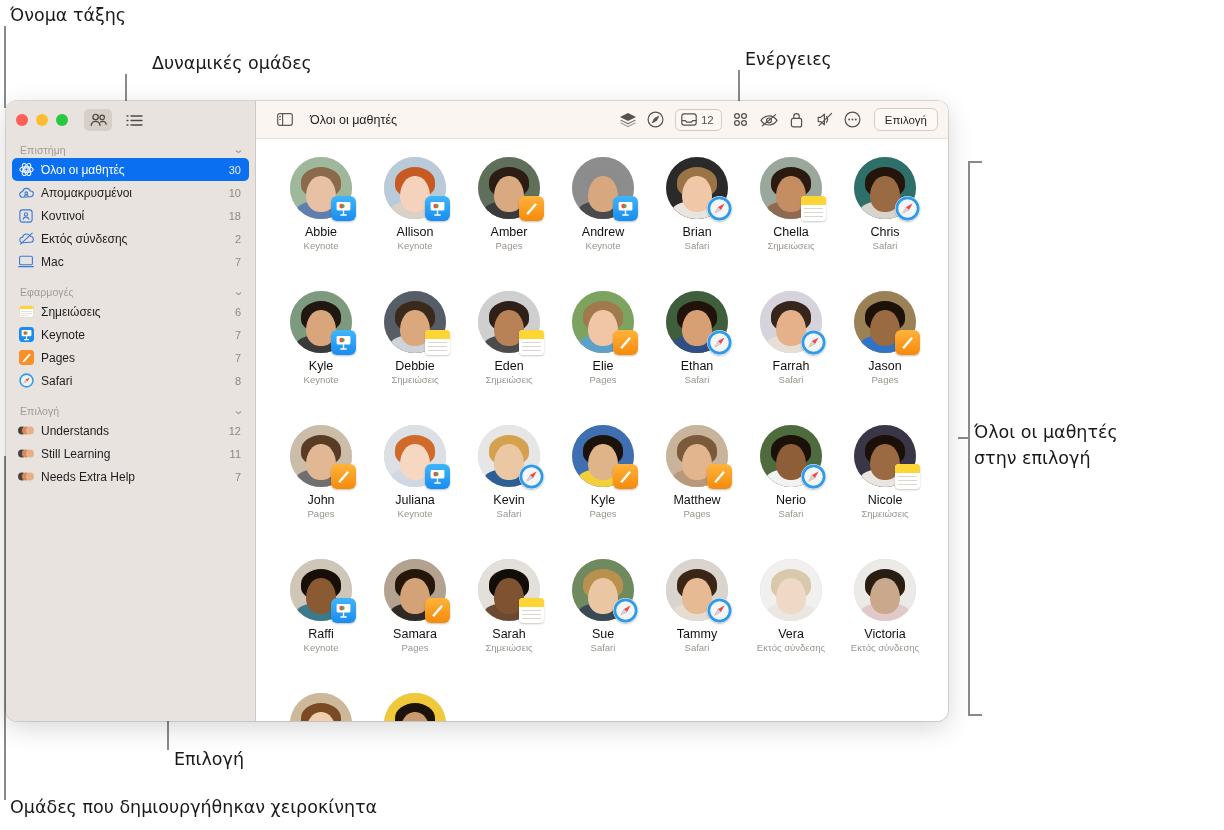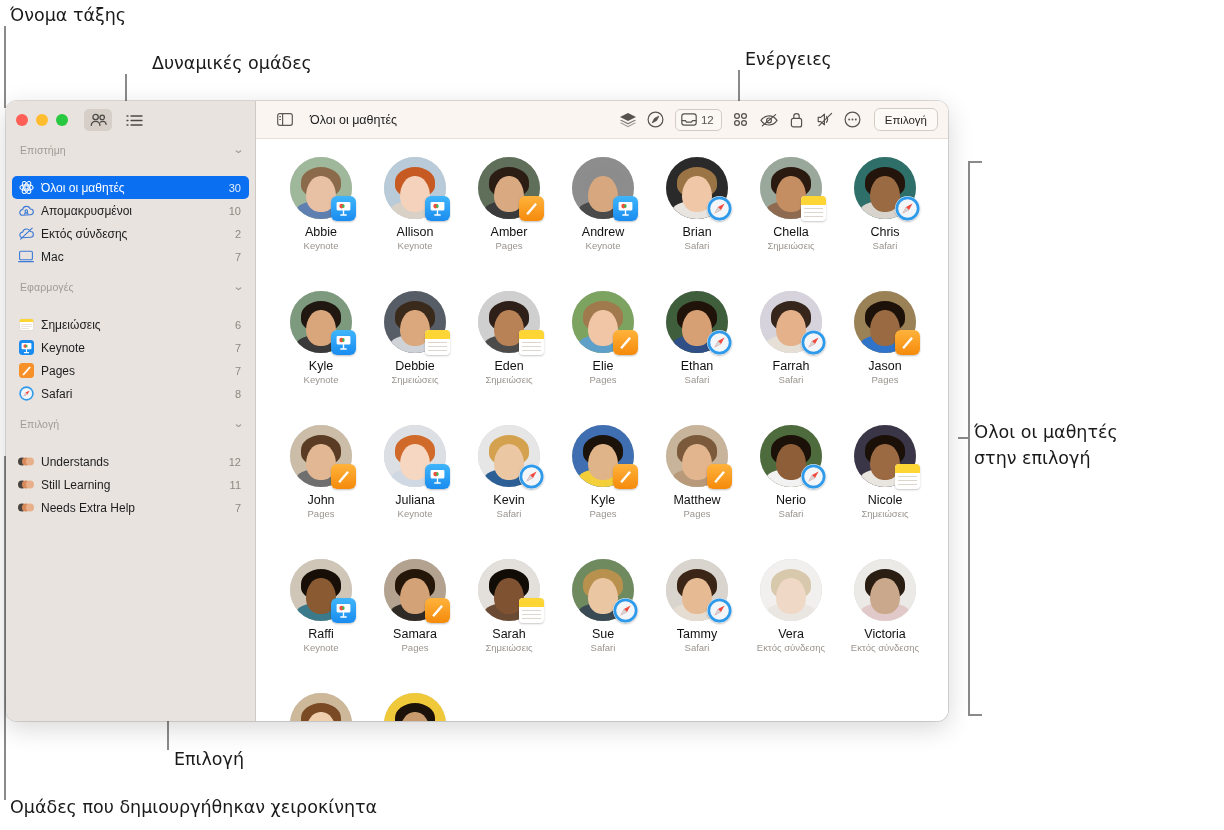--- a/index.html
+++ b/index.html
@@ -71,21 +71,21 @@
   }
   .seg-btn.active { background: #d5cfc8; }
 
   .sb-scroll {
     flex: 1 1 auto;
     overflow: hidden;
     padding-top: 2px;
   }
   .sec-header {
     display: flex; 
-    padding: 3px 12px 20px 14px;
+    padding: 3px 12px 2px 14px;
     font-size: 10.5px;
     color: #a19b95;
     letter-spacing: 0.1px;
   }
   .sec-header .sec-title { flex: 1 1 auto; }
   .chev {
     font-size: 11px; color: #9b9590;
     transform: scaleX(1.25);
     line-height: 1;
   }
@@ -295,20 +295,31 @@
         <path d="M3.6 11.2a2.8 2.8 0 0 1 0-5.6 4 4 0 0 1 7.7-.6 2.9 2.9 0 0 1 .2 5.8z" stroke-linejoin="round"></path>
         <circle cx="7.3" cy="7.2" r="1.3"></circle>
                 <path d="M5.3 10.6c.2-1.1 1-1.7 2-1.7s1.8.6 2 1.7"></path>
               </svg>
             </span>
             <span class="rname">Απομακρυσμένοι</span>
             <span class="rcount">10</span>
           </div>
           <div class="row">
             <span class="ricon">
+              <svg width="14" height="14" viewBox="0 0 14 14" fill="none" stroke="#3c79d6" stroke-width="1.1">
+        <rect x="0.9" y="0.9" width="12.2" height="12.2" rx="2.6"></rect>
+        <circle cx="7" cy="5.4" r="1.6"></circle>
+                <path d="M4 10.6c.3-1.6 1.5-2.5 3-2.5s2.7.9 3 2.5"></path>
+              </svg>
+            </span>
+            <span class="rname">Κοντινοί</span>
+            <span class="rcount">18</span>
+          </div>
+          <div class="row">
+            <span class="ricon">
               <svg width="15" height="13" viewBox="0 0 15 13" fill="none" stroke="#3c79d6" stroke-width="1.1">
         <path d="M3.6 10.7a2.8 2.8 0 0 1 .1-5.6 4 4 0 0 1 7.6-.6 2.9 2.9 0 0 1 .3 5.8z" stroke-linejoin="round"></path>
         <path d="M1.6 12.2 13.2 1.2" stroke-linecap="round"></path>
               </svg>
             </span>
             <span class="rname">Εκτός σύνδεσης</span>
             <span class="rcount">2</span>
           </div>
           <div class="row">
             <span class="ricon">

